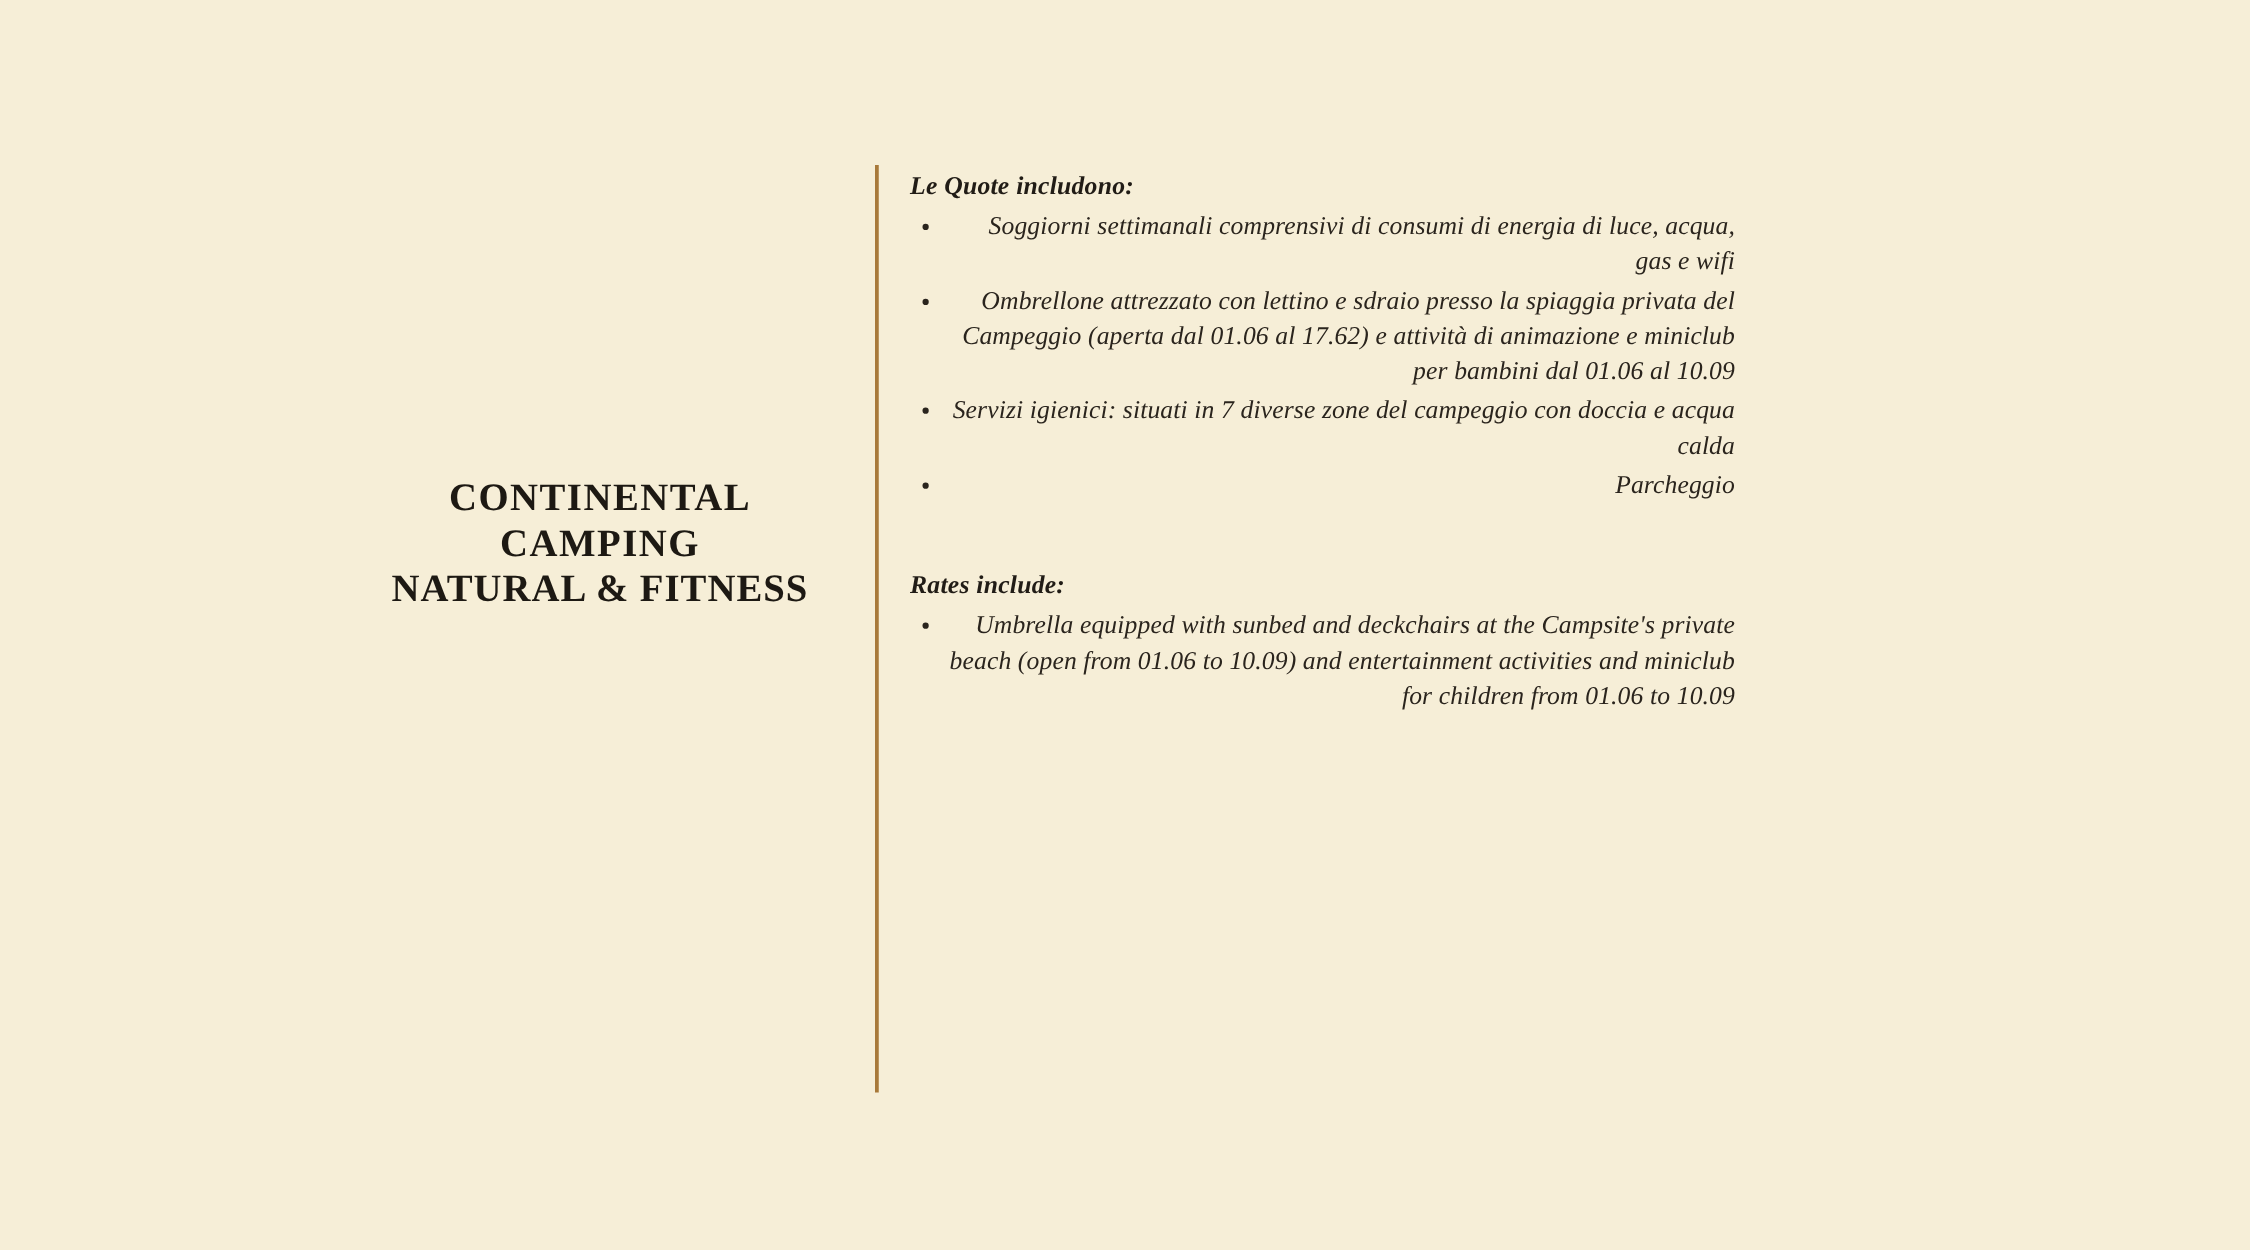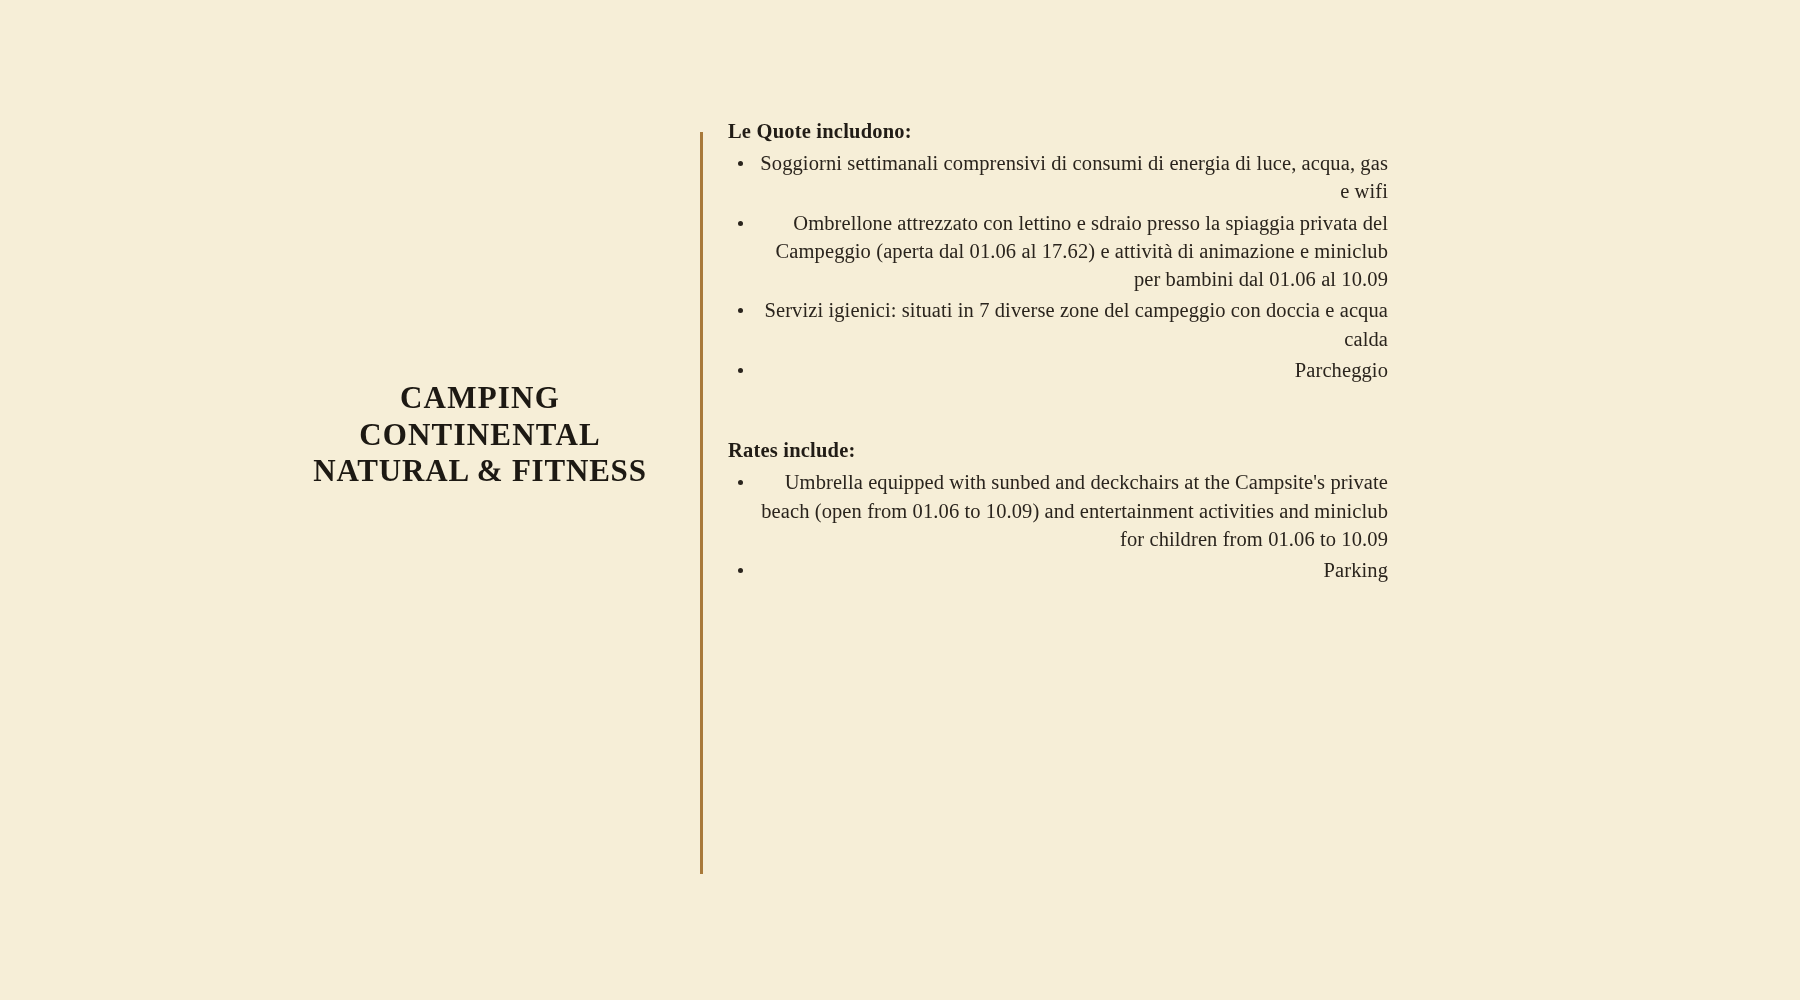--- a/index.html
+++ b/index.html
@@ -46,22 +46,23 @@
     top: 132px;
     width: 3px;
     height: 742px;
     background: #a8793a;
   }
 
   
   .text-col {
     position: absolute;
     left: 728px;
-    top: 120px;
+    top: 138px;
     width: 660px;
+    font-style: italic;
   }
   .block-title {
     font-family: "Liberation Serif", serif;
     font-weight: bold;
     font-size: 20.5px;
     color: #211c16;
     margin: 0 0 6px 0;
     letter-spacing: 0.2px;
   }
   ul.bullets {
@@ -92,22 +93,22 @@
   .block-gap {
     height: 52px;
   }
 </style>
 </head>
 <body>
 
 <div class="page">
 
   <div class="brand-col">
+    <div class="brand-line brand-line-1">CONTINENTAL</div>
     <div class="brand-line brand-line-2">CAMPING</div>
-    <div class="brand-line brand-line-1">CONTINENTAL</div>
     <div class="brand-line brand-line-3">NATURAL &amp; FITNESS</div>
   </div>
 
   <div class="divider"></div>
 
   <div class="text-col">
 
     <div class="block">
       <p class="block-title">Le Quote includono:</p>
       <ul class="bullets">
@@ -117,18 +118,17 @@
         <li>Parcheggio</li>
       </ul>
     </div>
 
     <div class="block-gap"></div>
 
     <div class="block">
       <p class="block-title">Rates include:</p>
       <ul class="bullets">
         <li>Umbrella equipped with sunbed and deckchairs at the Campsite's private beach (open from 01.06 to 10.09) and entertainment activities and miniclub for children from 01.06 to 10.09</li>
-        <li>Parking</li>
       </ul>
     </div>
 
   </div>
 </div>
 
 </body></html>

